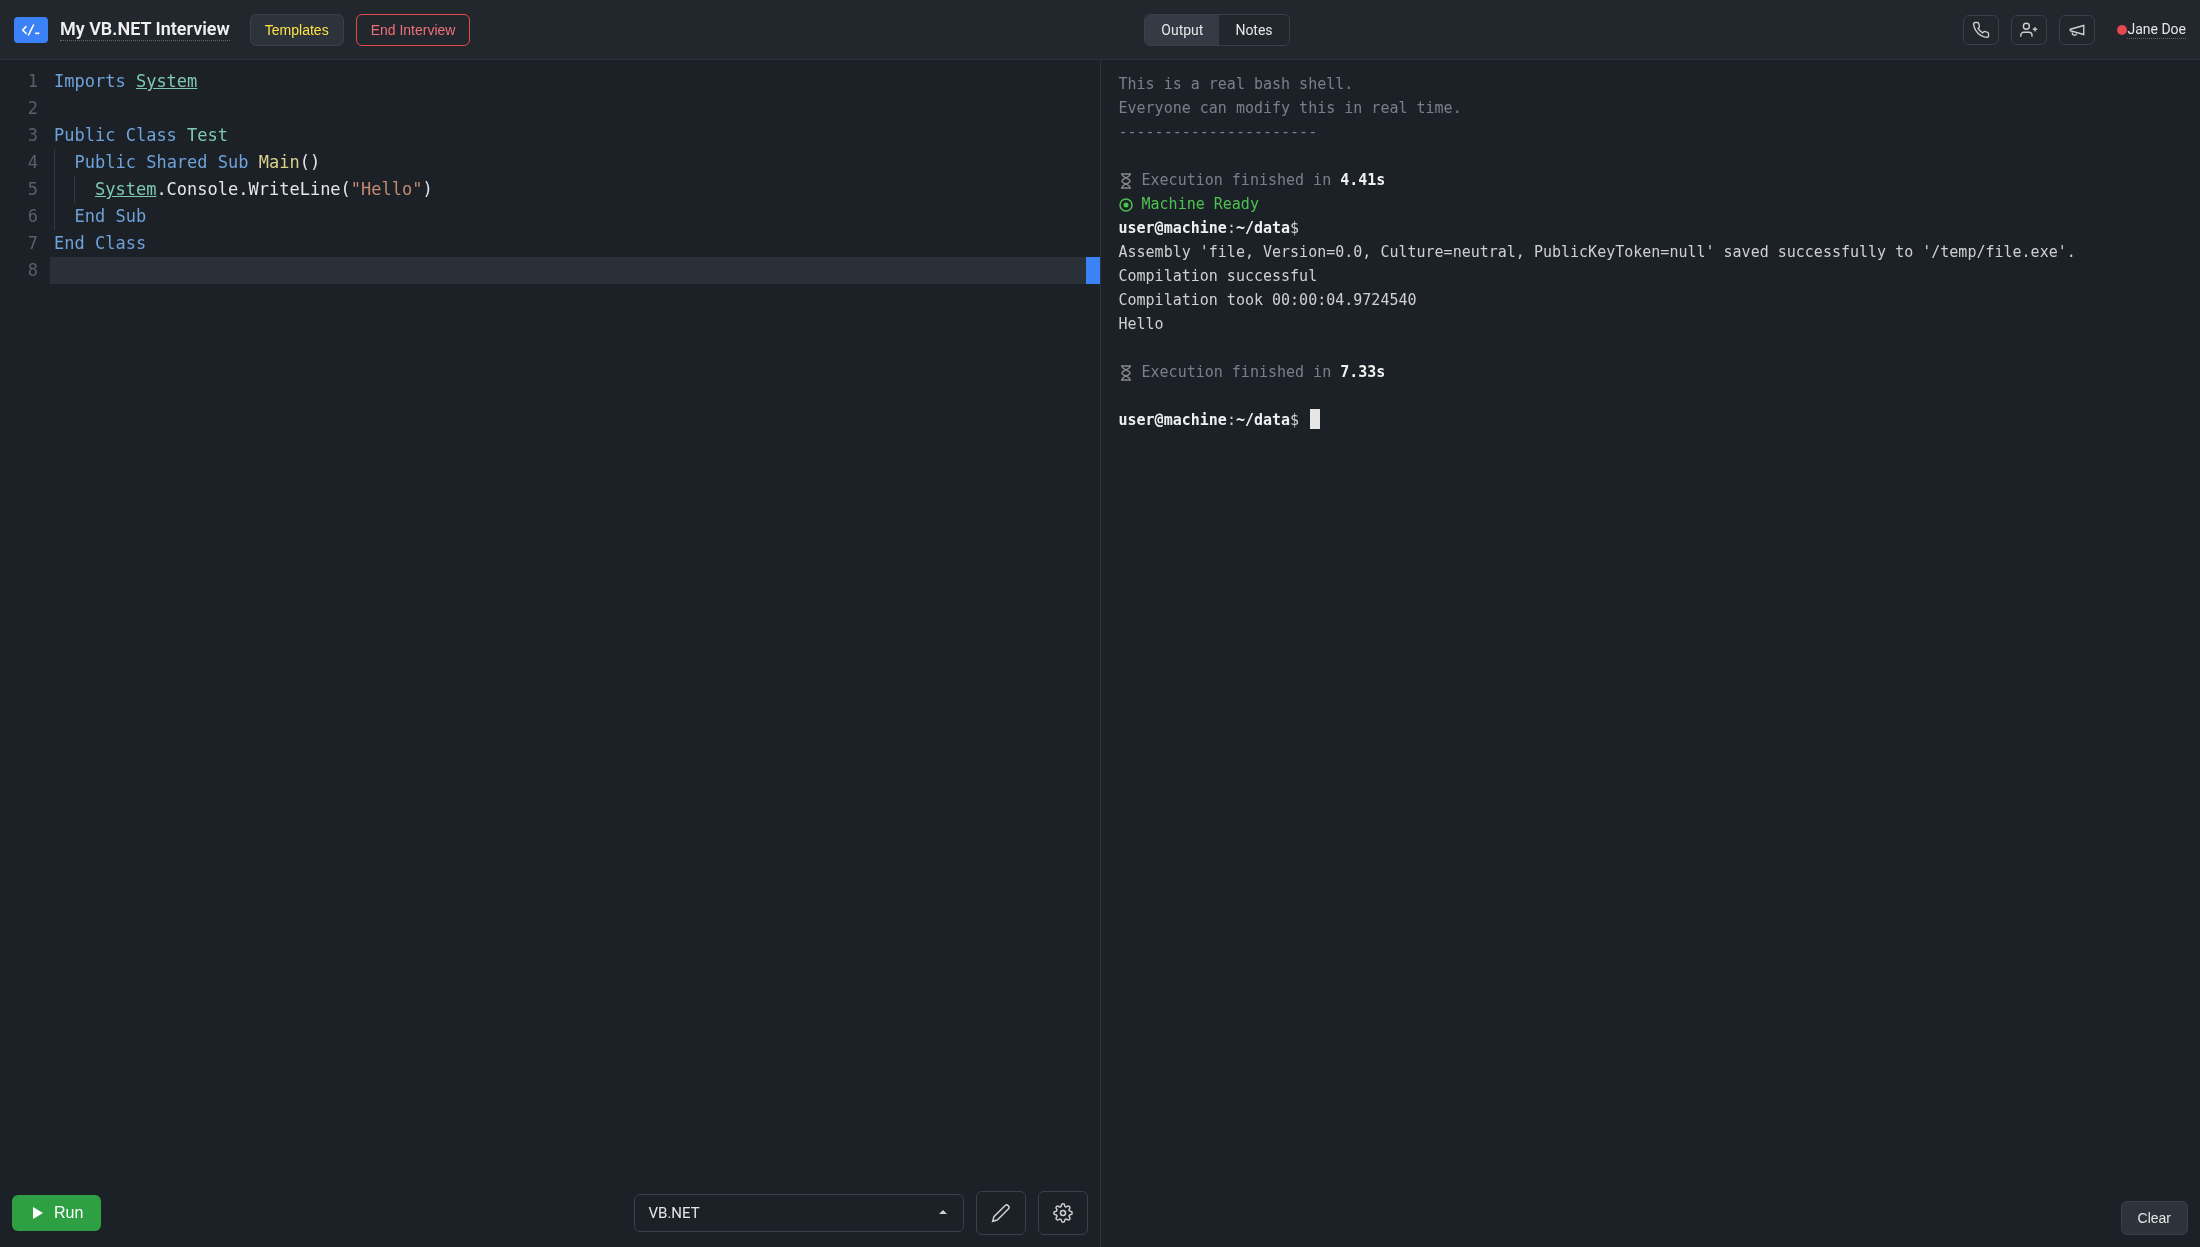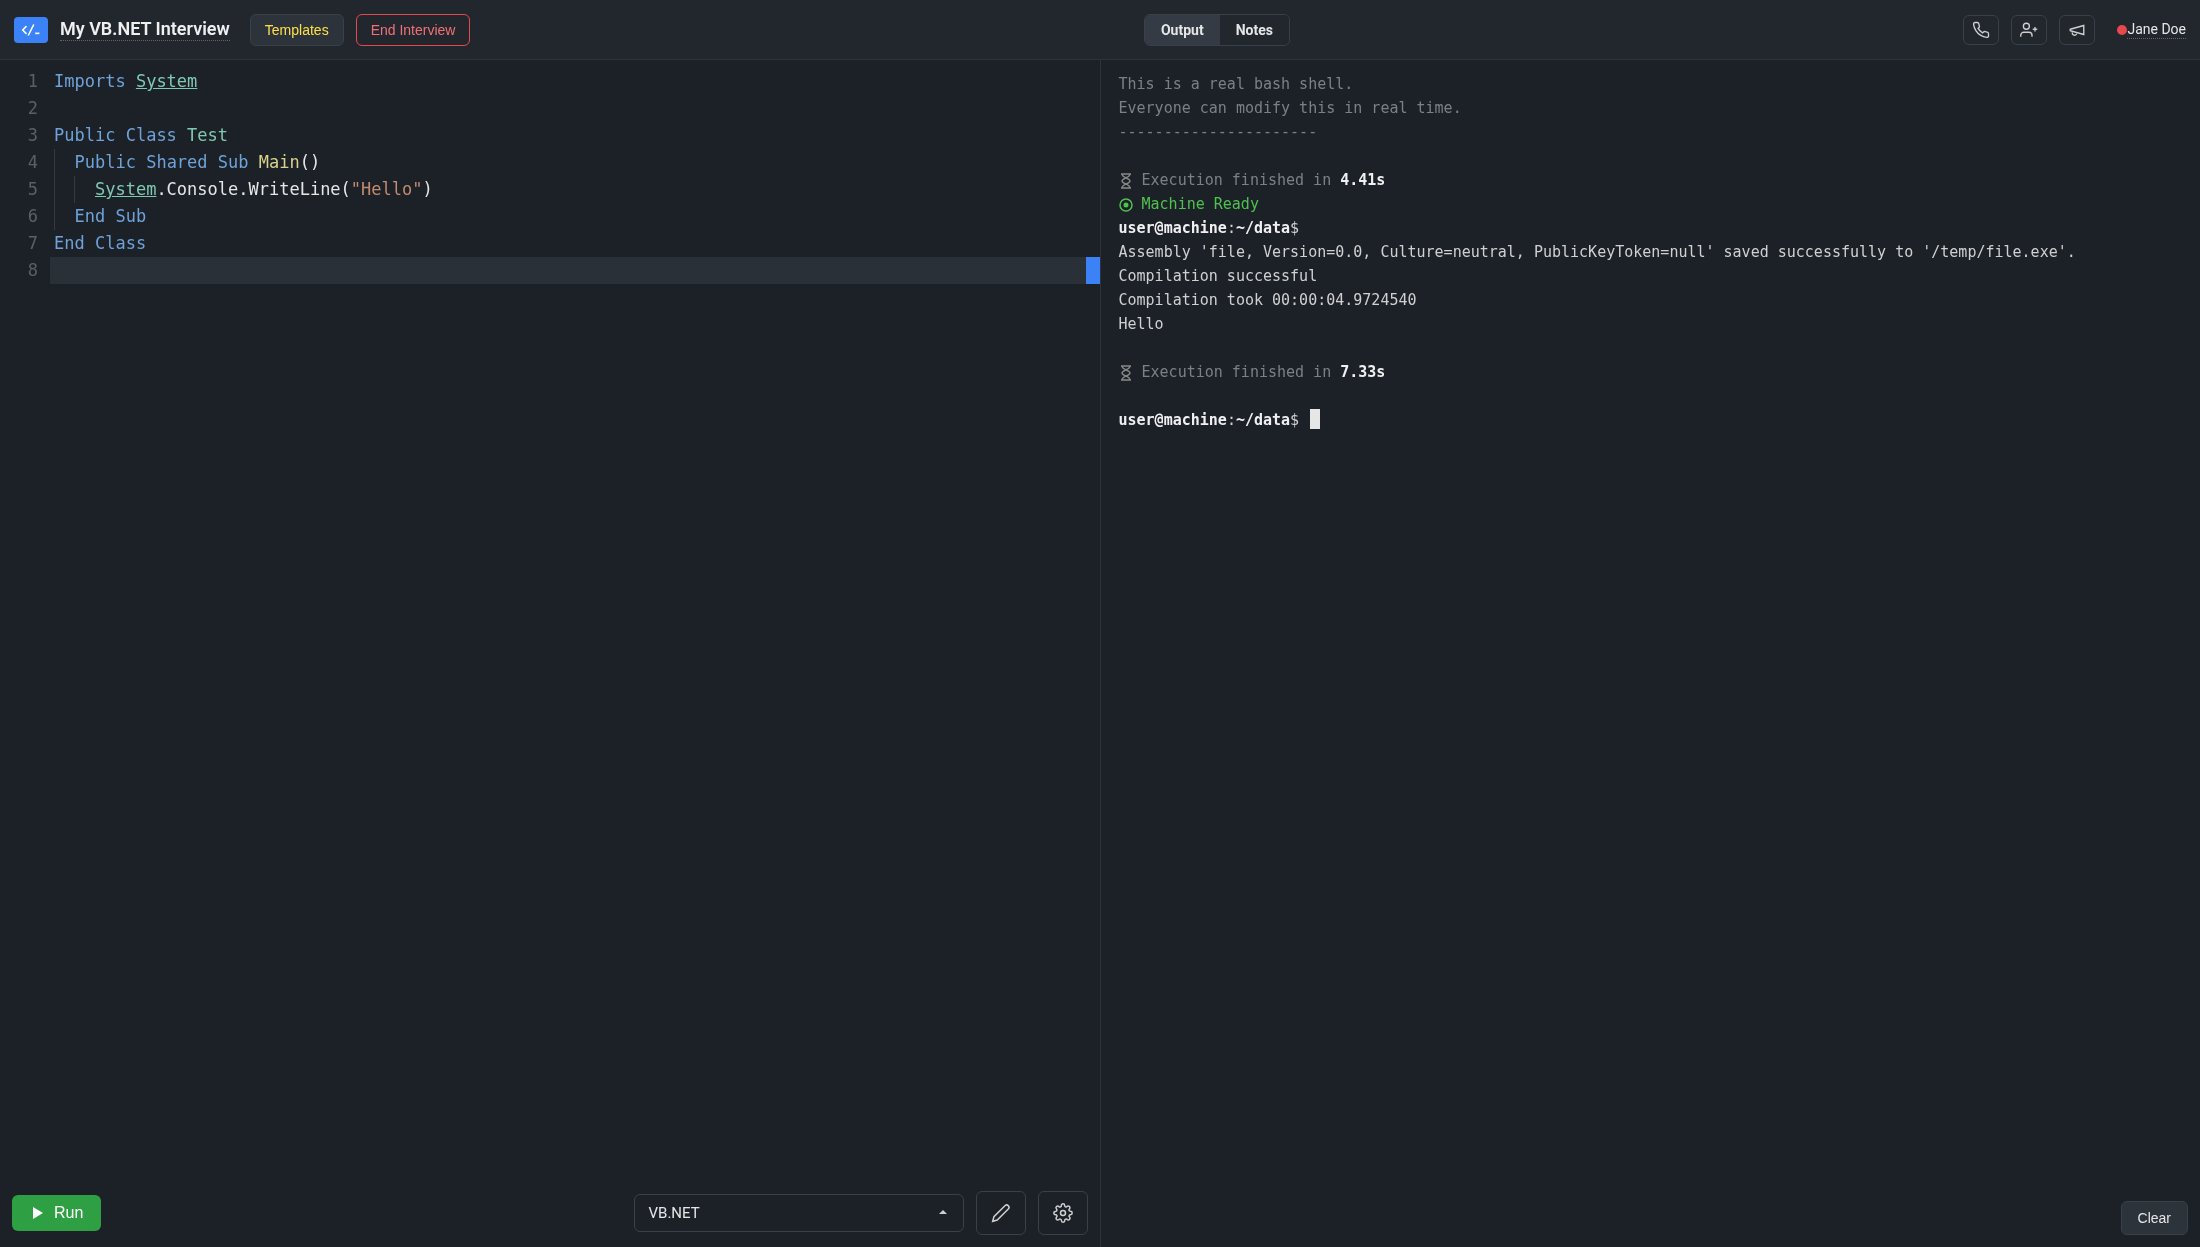--- a/index.html
+++ b/index.html
@@ -9,21 +9,21 @@
   
   
   .topbar { display: flex; align-items: center; height: 60px; background: #22272e; border-bottom: 1px solid #2d333b; padding: 0 14px; gap: 12px; }
   .logo { width: 34px; height: 26px; background: #3b82f6; border-radius: 4px; display: flex; align-items: center; justify-content: center; }
   .logo svg { width: 20px; height: 14px; }
   .title { font-size: 18px; font-weight: 600; color: #f0f0f0; border-bottom: 1px dotted #666; padding-bottom: 1px; margin-right: 8px; }
   .btn { background: #2d333b; border: 1px solid #3a4048; color: #fde047; padding: 7px 14px; border-radius: 6px; font-size: 14px; cursor: pointer; }
   .btn-danger { background: transparent; border: 1px solid #e5484d; color: #f07178; }
   .spacer { flex: 1; }
   .tabgroup { display: flex; border: 1px solid #3a4048; border-radius: 6px; overflow: hidden; }
-  .tabgroup .tab { padding: 7px 16px; font-size: 14px; cursor: pointer; background: #22272e; font-weight: bold; }
+  .tabgroup .tab { padding: 7px 16px; font-size: 14px; cursor: pointer; background: #22272e; }
   .tabgroup .tab.active { background: #343b44; }
   .icon-btn { width: 36px; height: 30px; border: 1px solid #3a4048; border-radius: 6px; display: flex; align-items: center; justify-content: center; cursor: pointer; background: #22272e; }
   .icon-btn svg { width: 18px; height: 18px; stroke: #cfcfcf; fill: none; stroke-width: 1.8; }
   .user { display: flex; align-items: center; gap: 0; margin-left: 10px; }
   .user-dot { width: 10px; height: 10px; border-radius: 50%; background: #e5484d; }
   .user-name { font-size: 14px; color: #e6e6e6; border-bottom: 1px dotted #666; padding-bottom: 1px; }
   
   
   .main { flex: 1; display: flex; min-height: 0; }
   .pane { flex: 1; display: flex; flex-direction: column; min-width: 0; }

